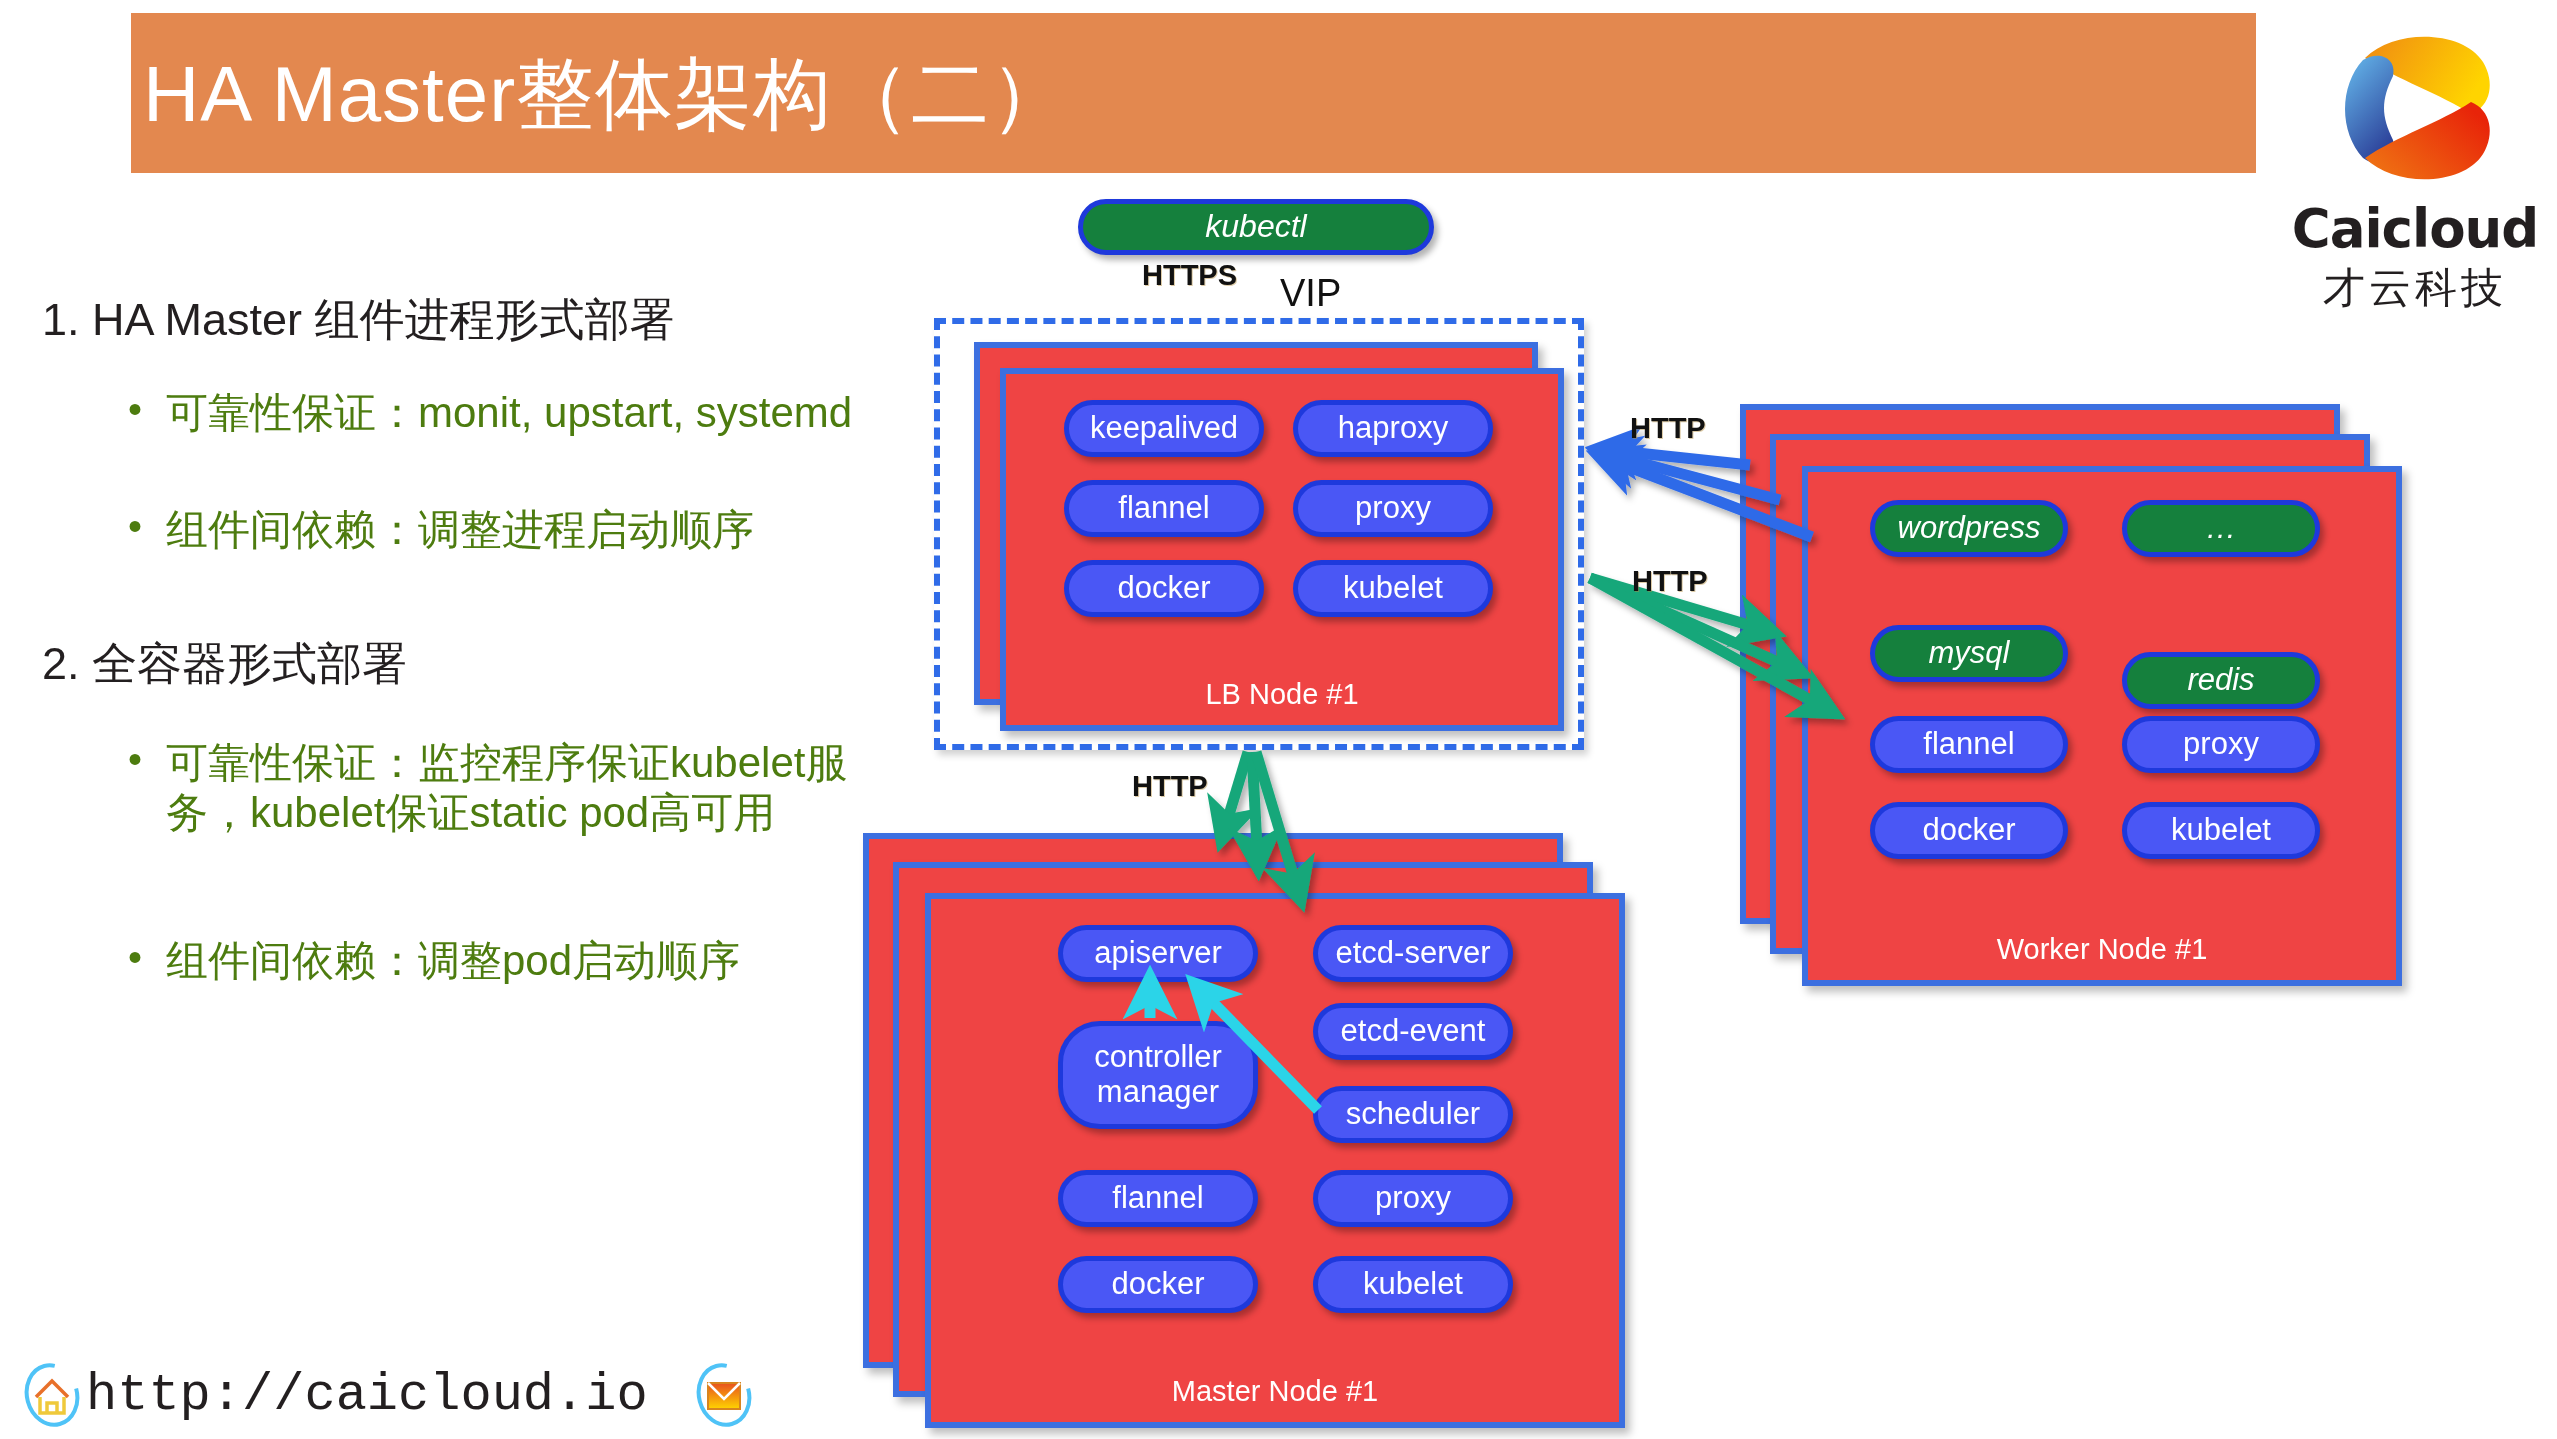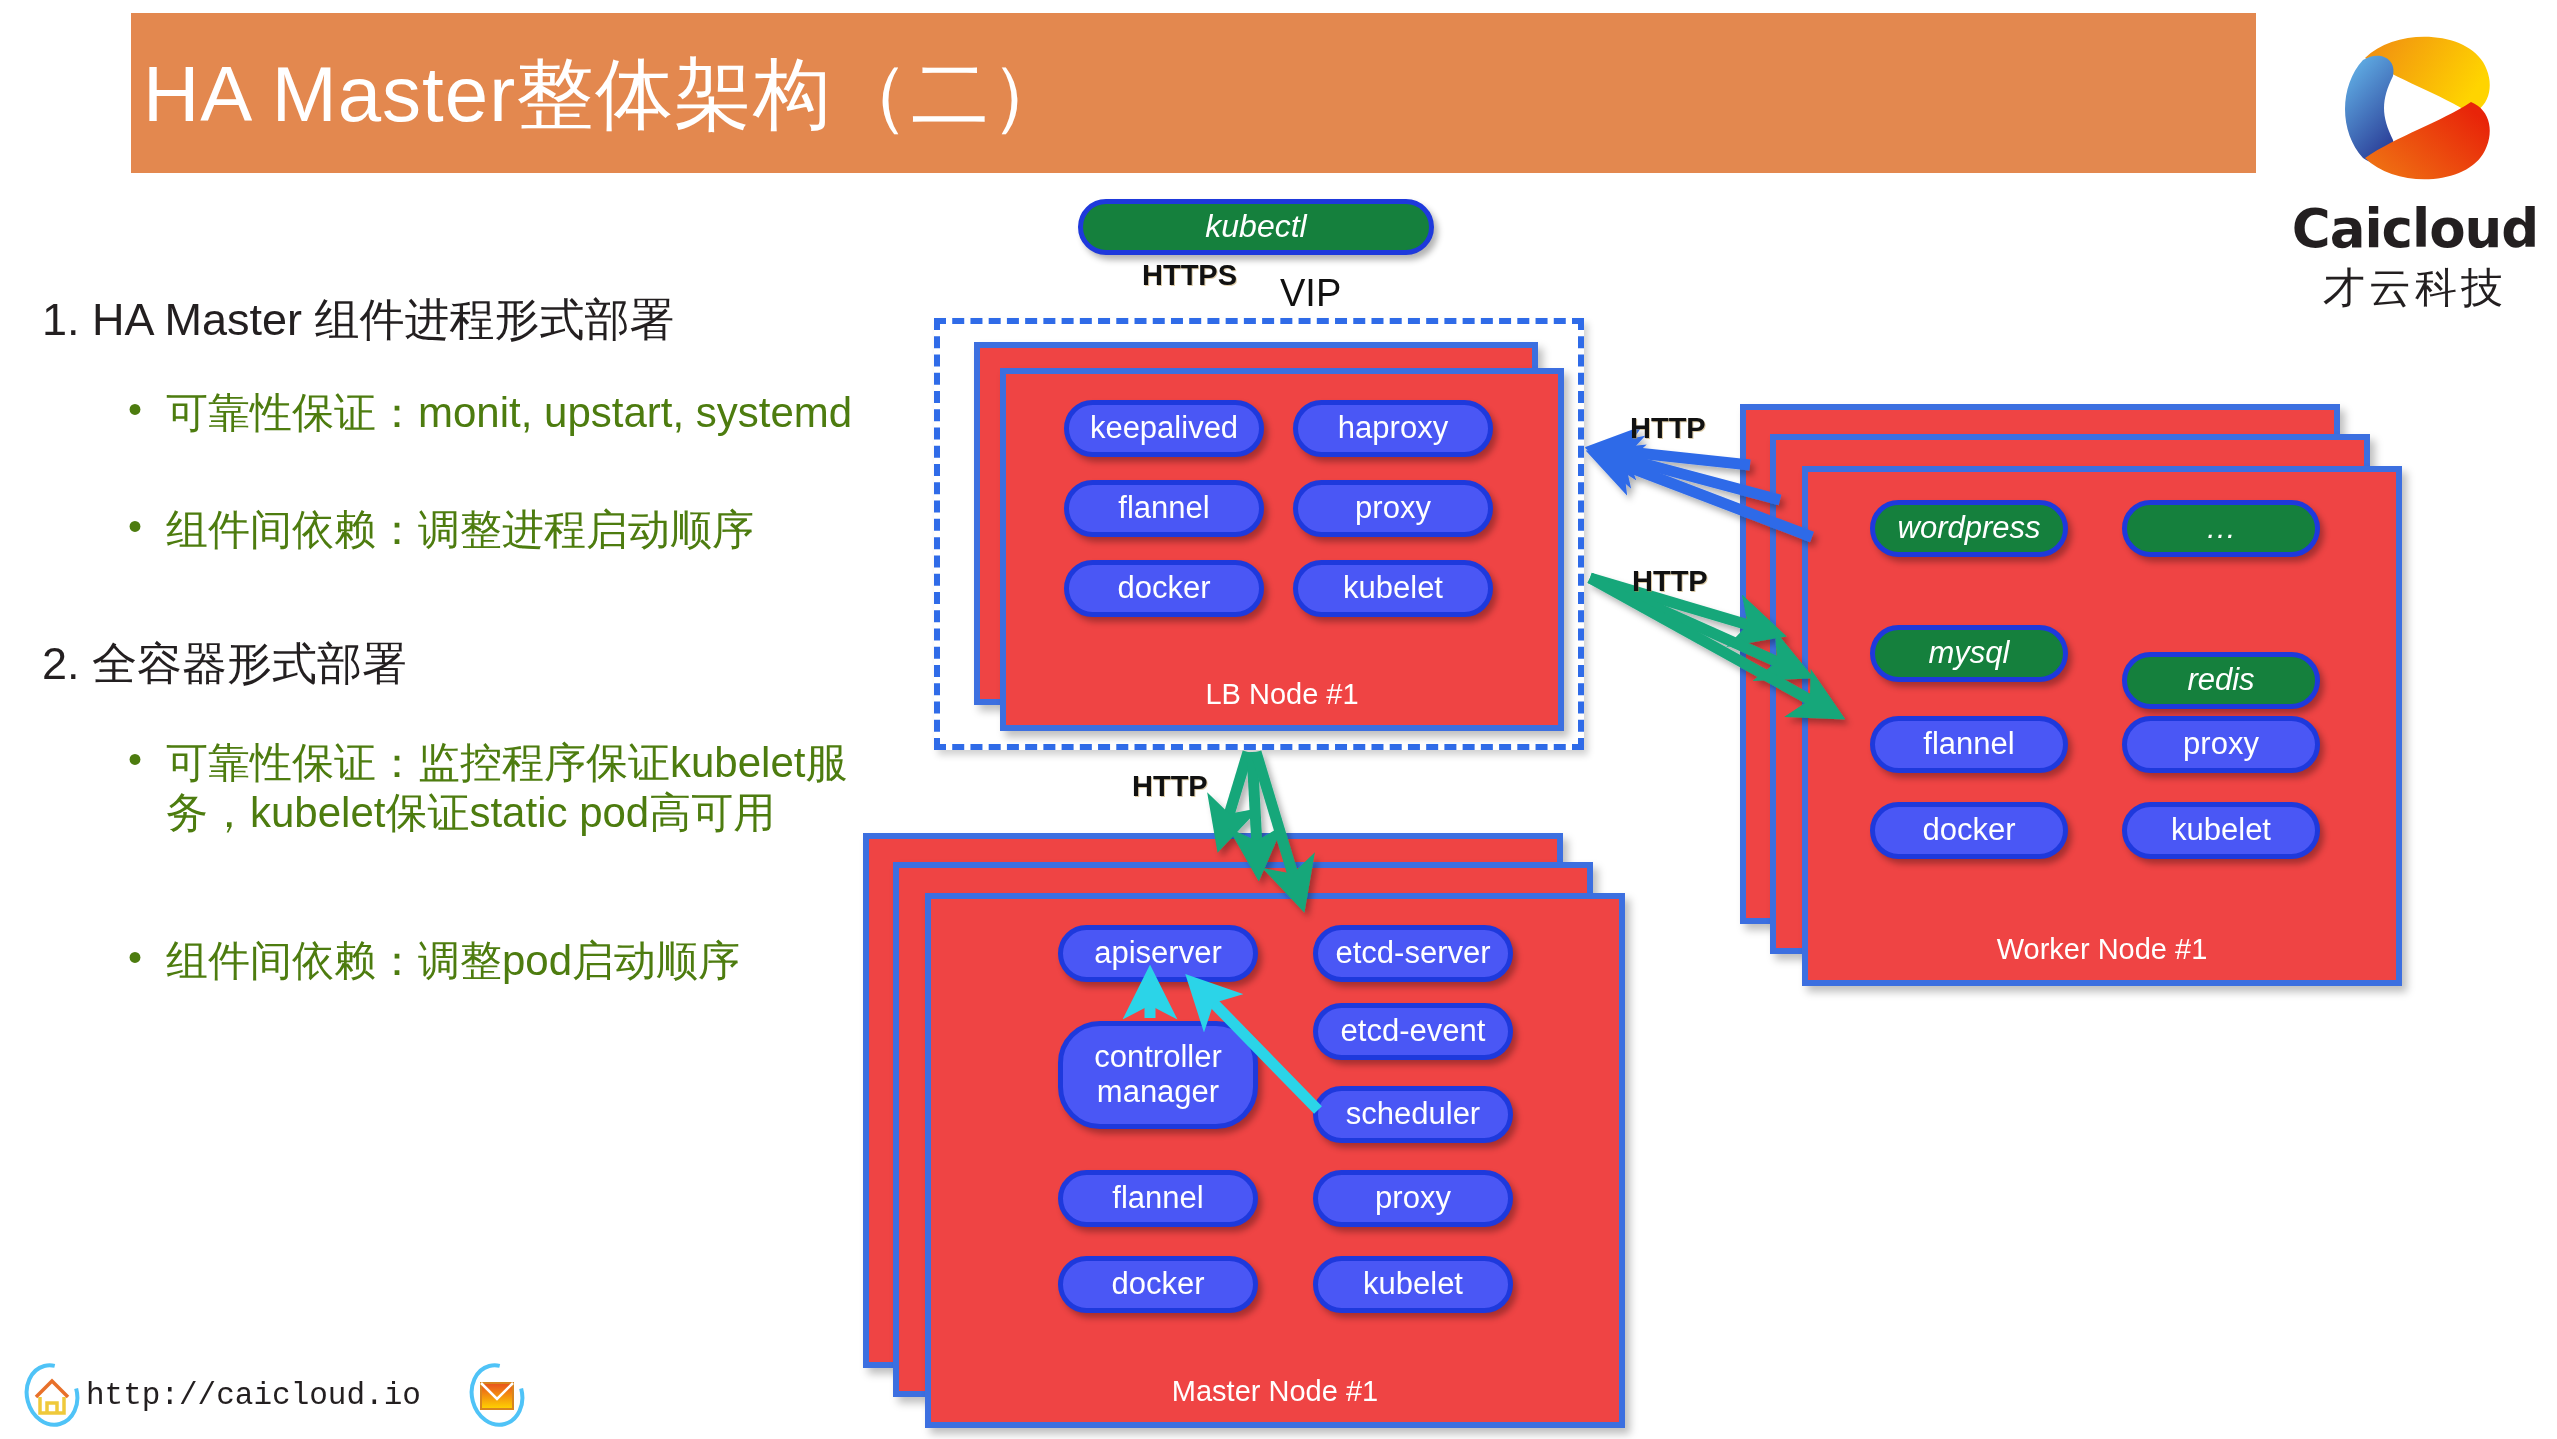--- a/index.html
+++ b/index.html
@@ -88,21 +88,21 @@
   }
   .arrow-label.plain{font-weight:normal;font-size:38px;text-shadow:none;}
 
   svg.ovl{position:absolute;left:0;top:0;width:2557px;height:1439px;
           pointer-events:none;overflow:visible;}
 
   
   #footer{left:20px;top:1360px;height:70px;display:flex;align-items:center;}
   .foot-txt{
     font-family:"Liberation Mono","DejaVu Sans Mono",monospace;
-    font-size:31px;color:#231f20;white-space:nowrap;
+    font-size:52px;color:#231f20;white-space:nowrap;
   }
   .foot-ico{position:relative;width:64px;height:64px;margin-right:2px;}
 </style>
 </head>
 <body>
 
 <div class="abs" id="title-bar"></div>
 <div class="abs" id="title-text">HA Master整体架构（二）</div>
 
 <div class="abs" id="logo">

